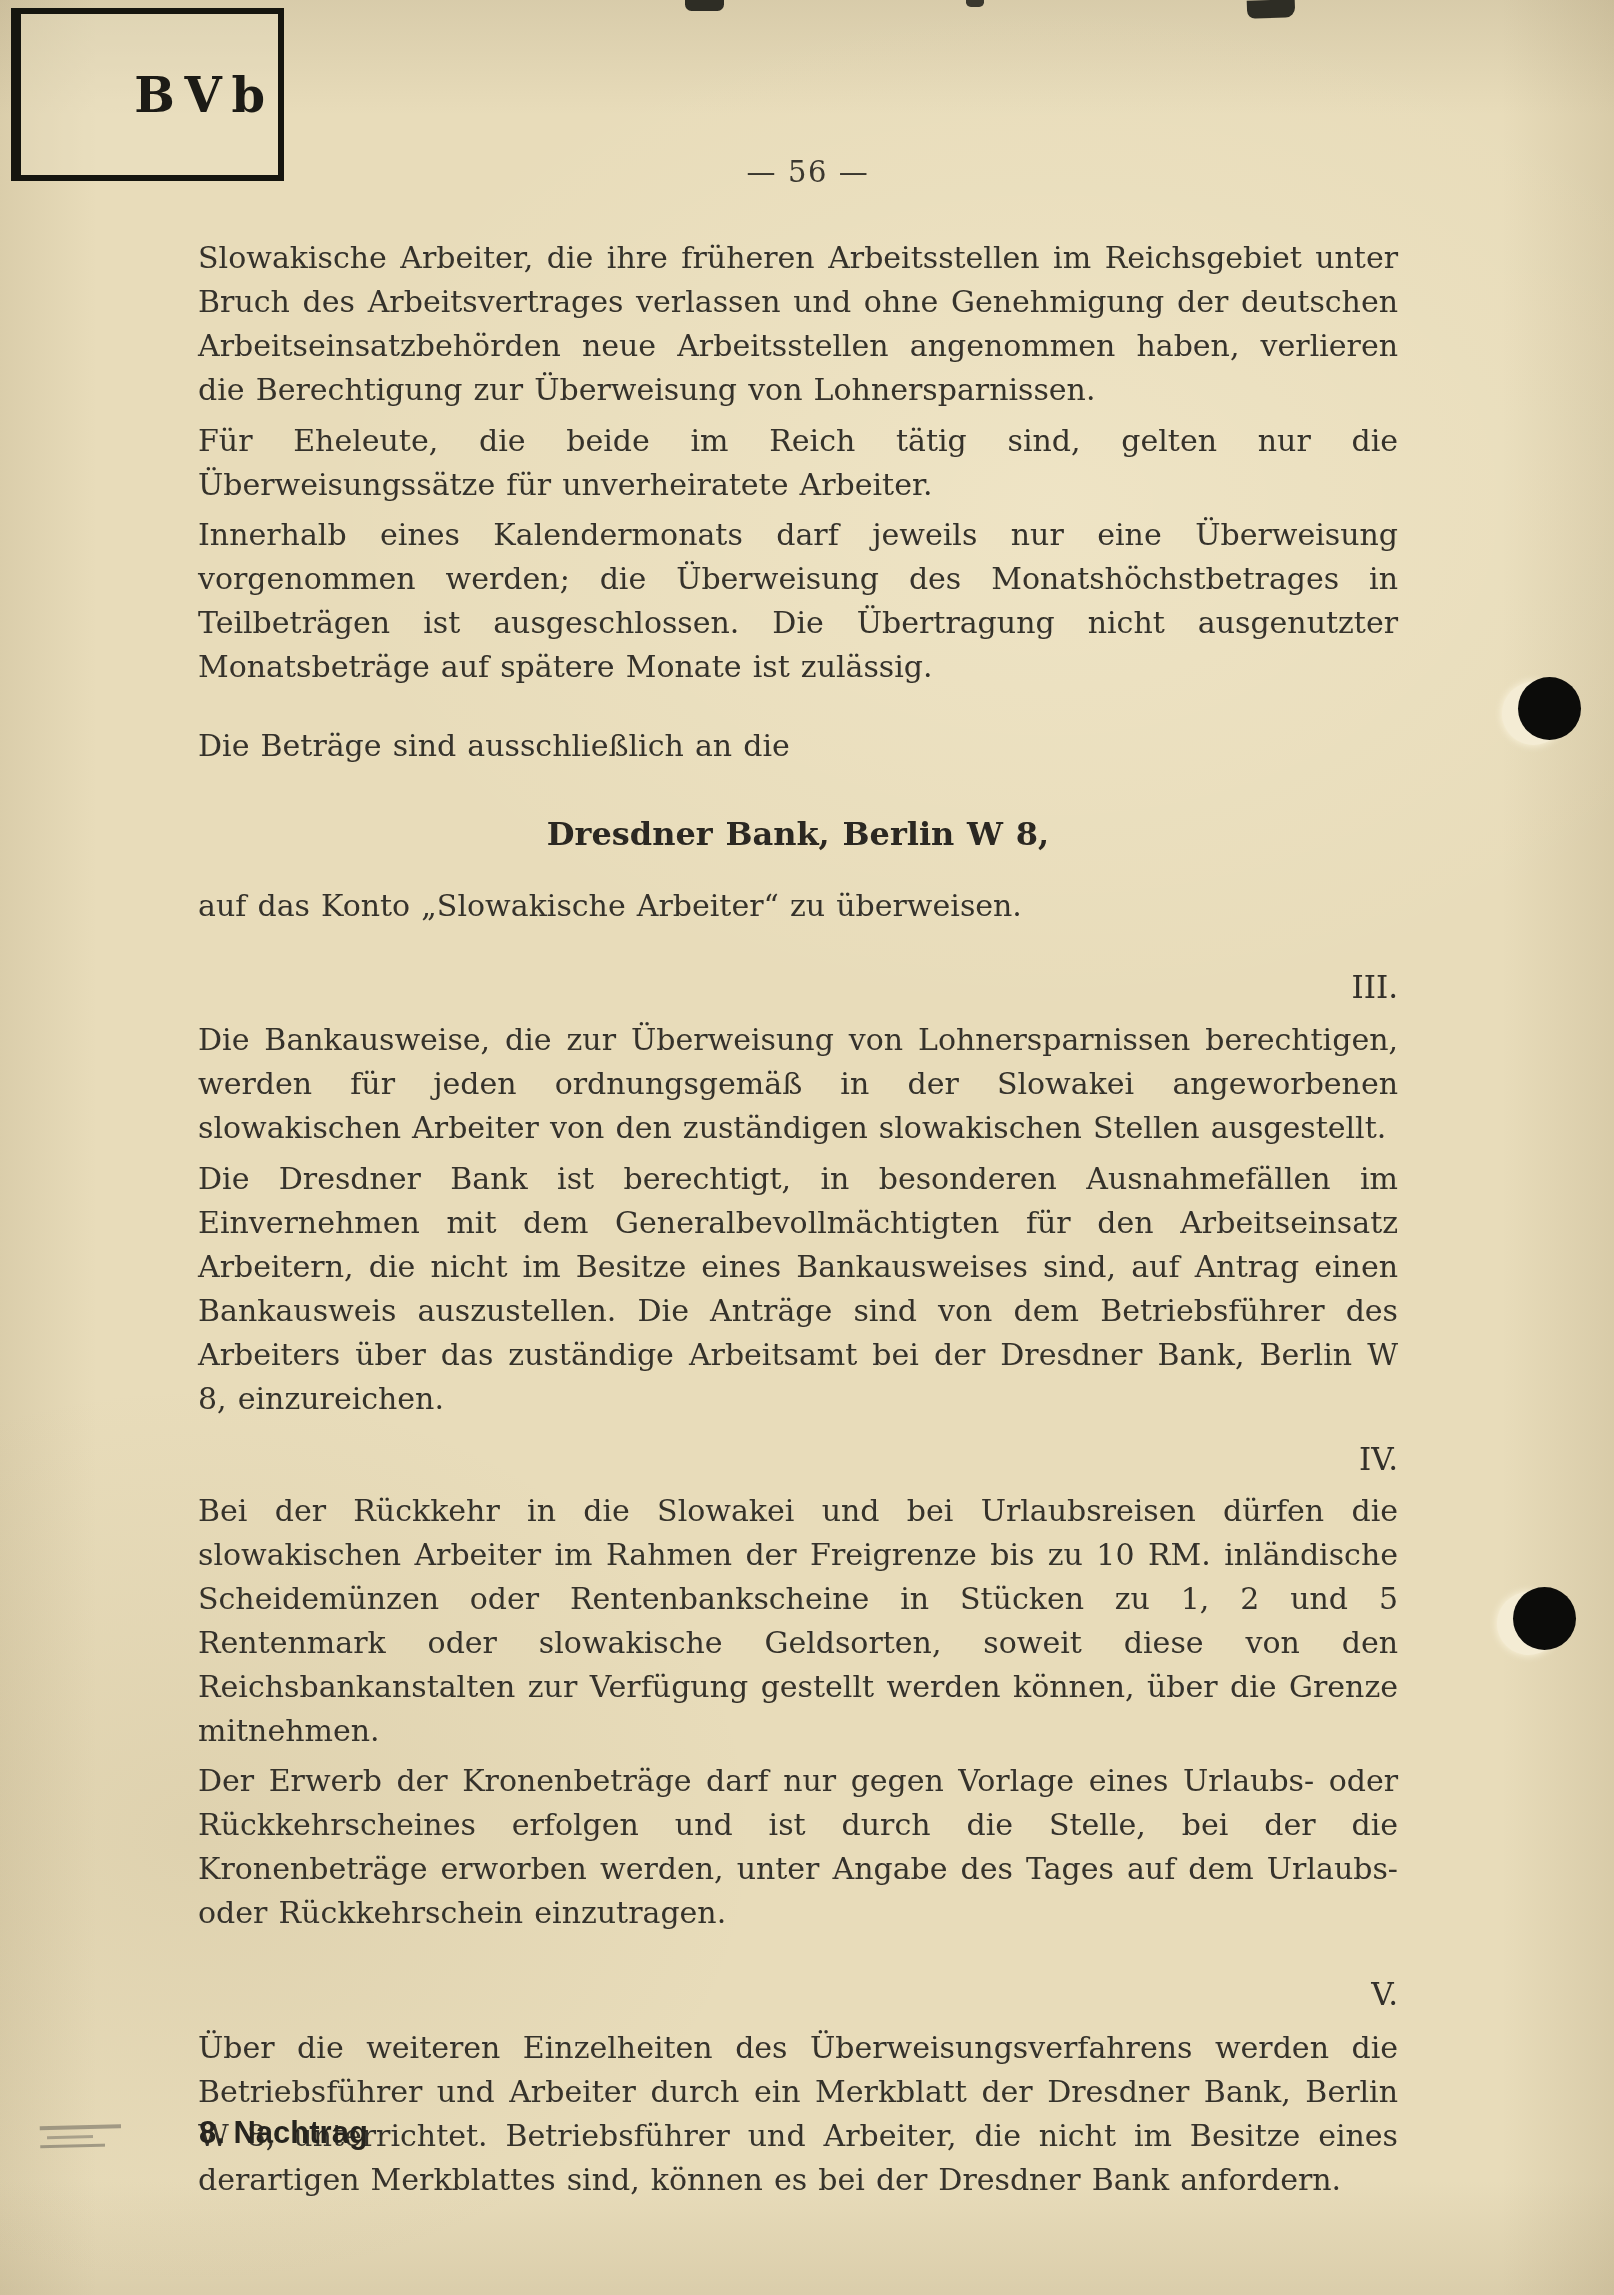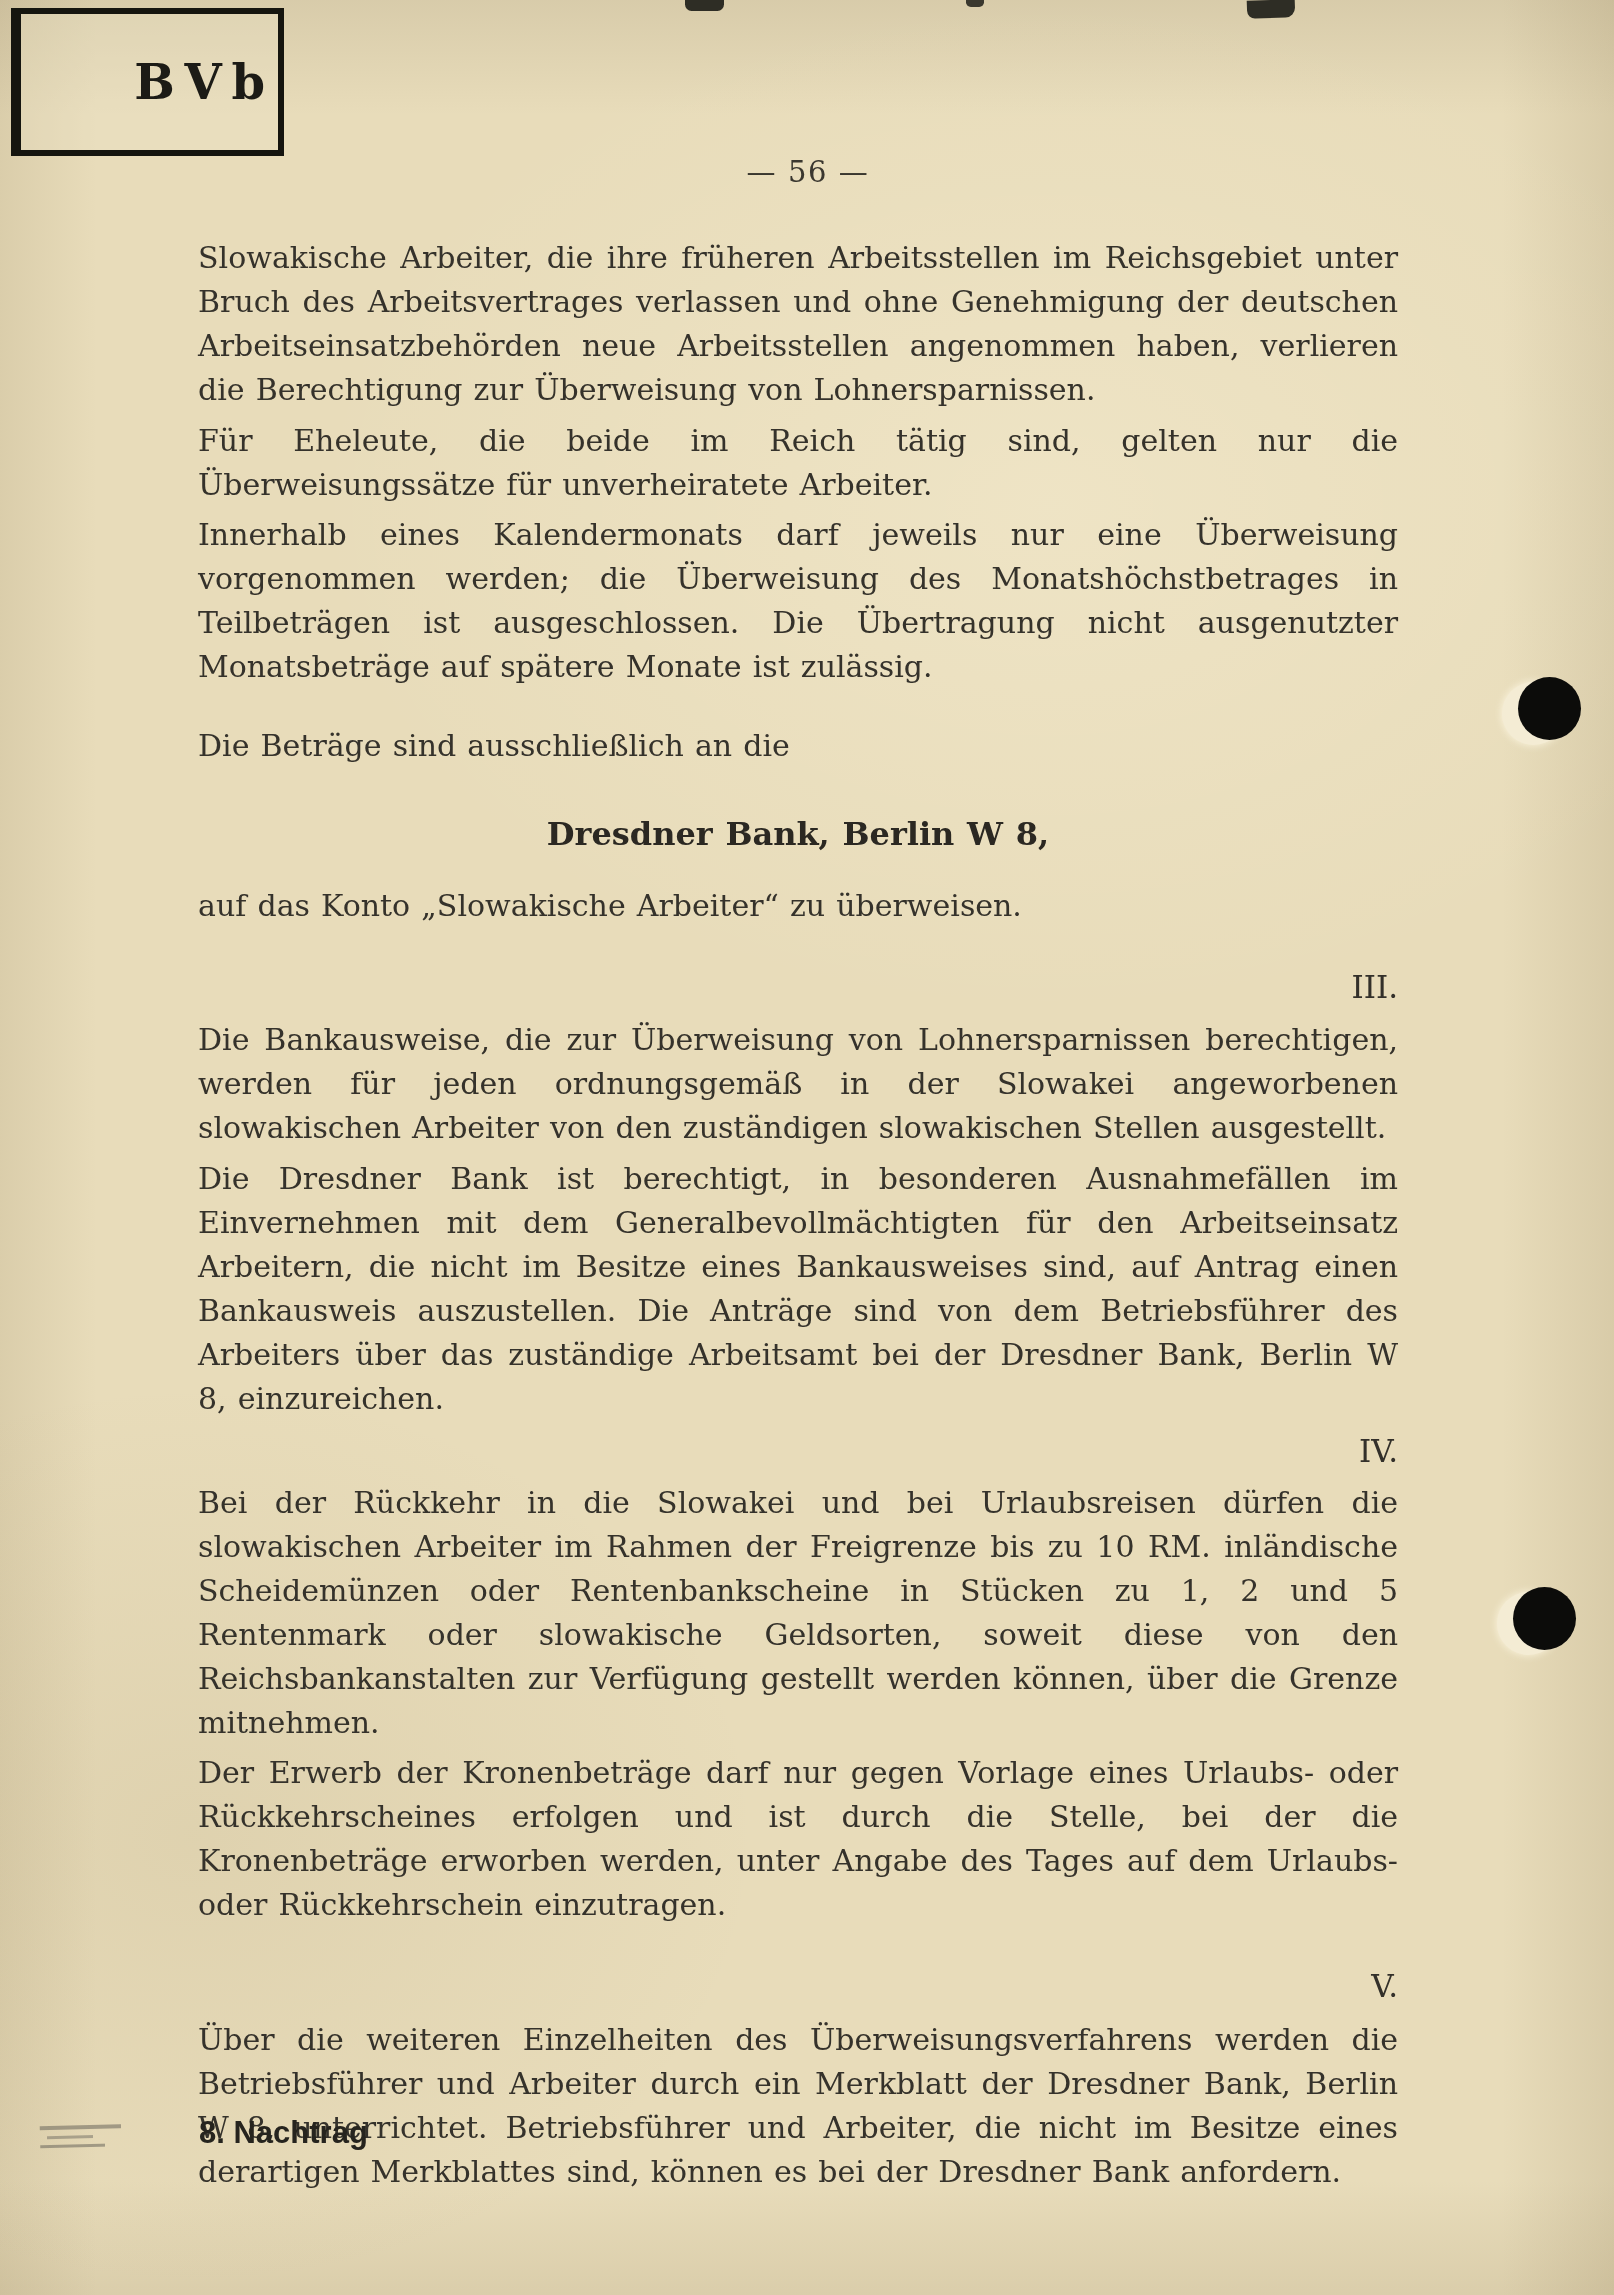--- a/index.html
+++ b/index.html
@@ -21,21 +21,21 @@
     font-family: "DejaVu Serif", "Liberation Serif", serif;
     color: #35322b;
   }
 
   
   .stamp-box {
     position: absolute;
     left: 11.3px;
     top: 8px;
     width: 273px;
-    height: 148px;
+    height: 173px;
     box-sizing: border-box;
     border: 6.5px solid #15150f;
     border-left-width: 10.5px;
     display: flex;
     align-items: center;
     padding-left: 113px;
     background: rgba(236,226,198,0.35);
   }
   .stamp-text {
     font-weight: 700;
@@ -77,21 +77,21 @@
     font-size: 32px;
     color: #2b2822;
   }
   .section-heading {
     margin: 37px 0 9.7px;
     text-align: right;
     font-weight: 400;
     font-size: 31px;
     color: #33302a;
   }
-  .section-heading.tight { margin: 8px 0 8px; }
+  .section-heading.tight { margin: 16px 0 8px; }
 
   
   .footer-note {
     position: absolute;
     left: 199px;
     top: 2115px;
     font-family: Liberation Sans, sans-serif;
     font-weight: 700;
     font-size: 31px;
     color: #26241e;

